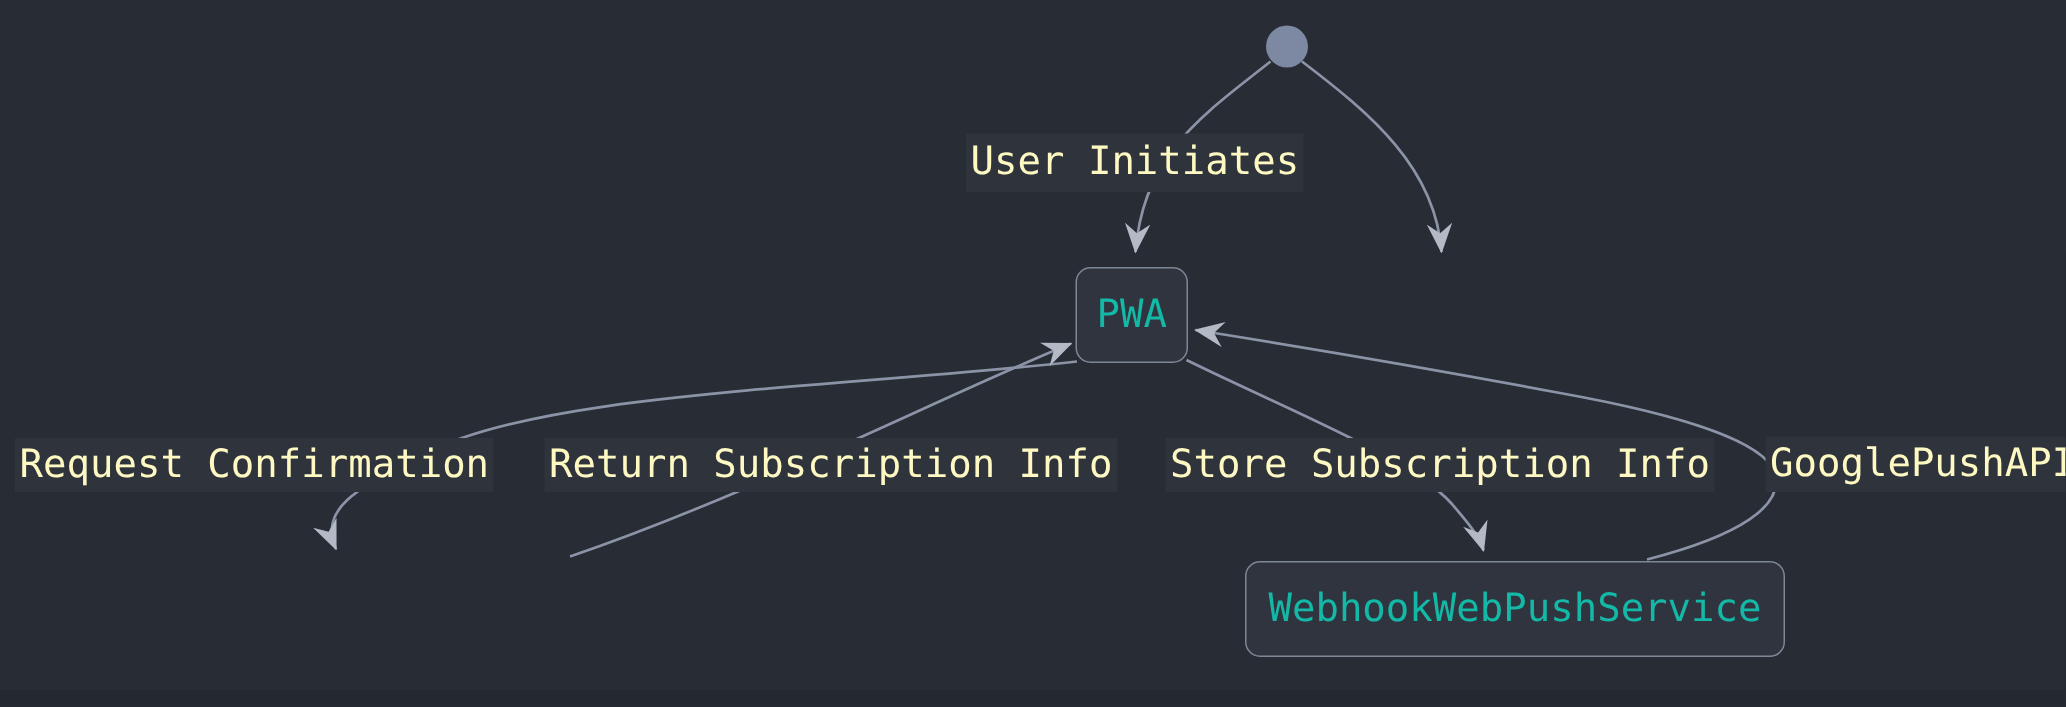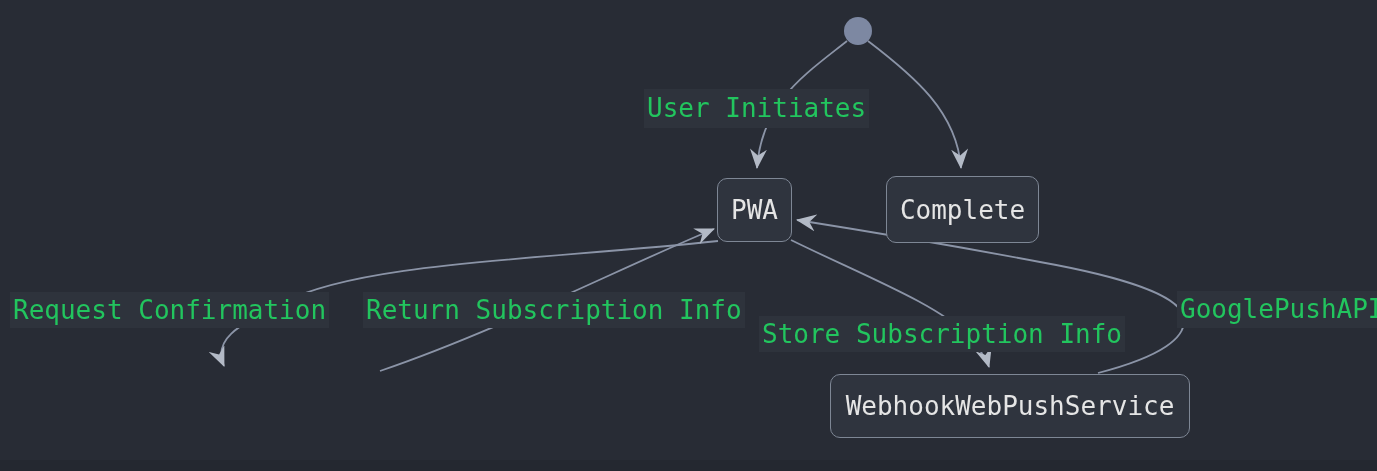--- a/index.html
+++ b/index.html
@@ -22,32 +22,32 @@
     left: 0; top: 0;
     width: 1377px;
     height: 460px;
   }
   .node {
     position: absolute;
     box-sizing: border-box;
     background: #2f343e;
     border: 1.5px solid #7e8795;
     border-radius: 10px;
-    color: #e5e5e5;
+    color: #14b8a6;
     font-size: 26px;
     display: flex;
     align-items: center;
     justify-content: center;
     white-space: nowrap;
   }
   .edge-label {
     position: absolute;
     box-sizing: border-box;
     background: #2e333c;
-    color: #22c55e;
+    color: #fef9c3;
     font-size: 26px;
     line-height: 36px;
     height: 36px;
     padding: 0 3px;
     white-space: nowrap;
     display: flex;
     align-items: center;
     justify-content: center;
   }
 </style>
@@ -73,28 +73,27 @@
 
     <path d="M380,371 C500,330 620,268 714,229" fill="none" stroke="#8b94a7" stroke-width="1.8" marker-end="url(#barb)"></path>
 
     <path d="M791,240 C860,274 940,305 968,336 C979,349 986,357 989,367" fill="none" stroke="#8b94a7" stroke-width="1.8" marker-end="url(#barb)"></path>
 
     <path d="M1098,373 C1160,357 1190,337 1183,315 C1176,294 1118,276 1040,262 C950,245 860,230 797,220" fill="none" stroke="#8b94a7" stroke-width="1.8" marker-end="url(#barb)"></path>
   </svg>
 
   <div class="node" style="left:717px; top:178px; width:75px; height:64px;">PWA</div>
 
-  <div class="node" style="left:886px; top:176px; width:153px; height:67px;">Complete</div>
 
 
   <div class="node" style="left:830px; top:374px; width:360px; height:64px;">WebhookWebPushService</div>
 
   <div class="edge-label" style="left:644px; top:89px; height:39px; line-height:39px;">User Initiates</div>
 
   <div class="edge-label" style="left:10px; top:292px;">Request Confirmation</div>
 
   <div class="edge-label" style="left:363px; top:292px;">Return Subscription Info</div>
 
-  <div class="edge-label" style="left:759px; top:292px;margin-top:24px;">Store Subscription Info</div>
+  <div class="edge-label" style="left:777px; top:292px;">Store Subscription Info</div>
 
   <div class="edge-label" style="left:1177px; top:291px; height:37px; line-height:37px;">GooglePushAPI</div>
 
 </div>
 
 </body></html>

